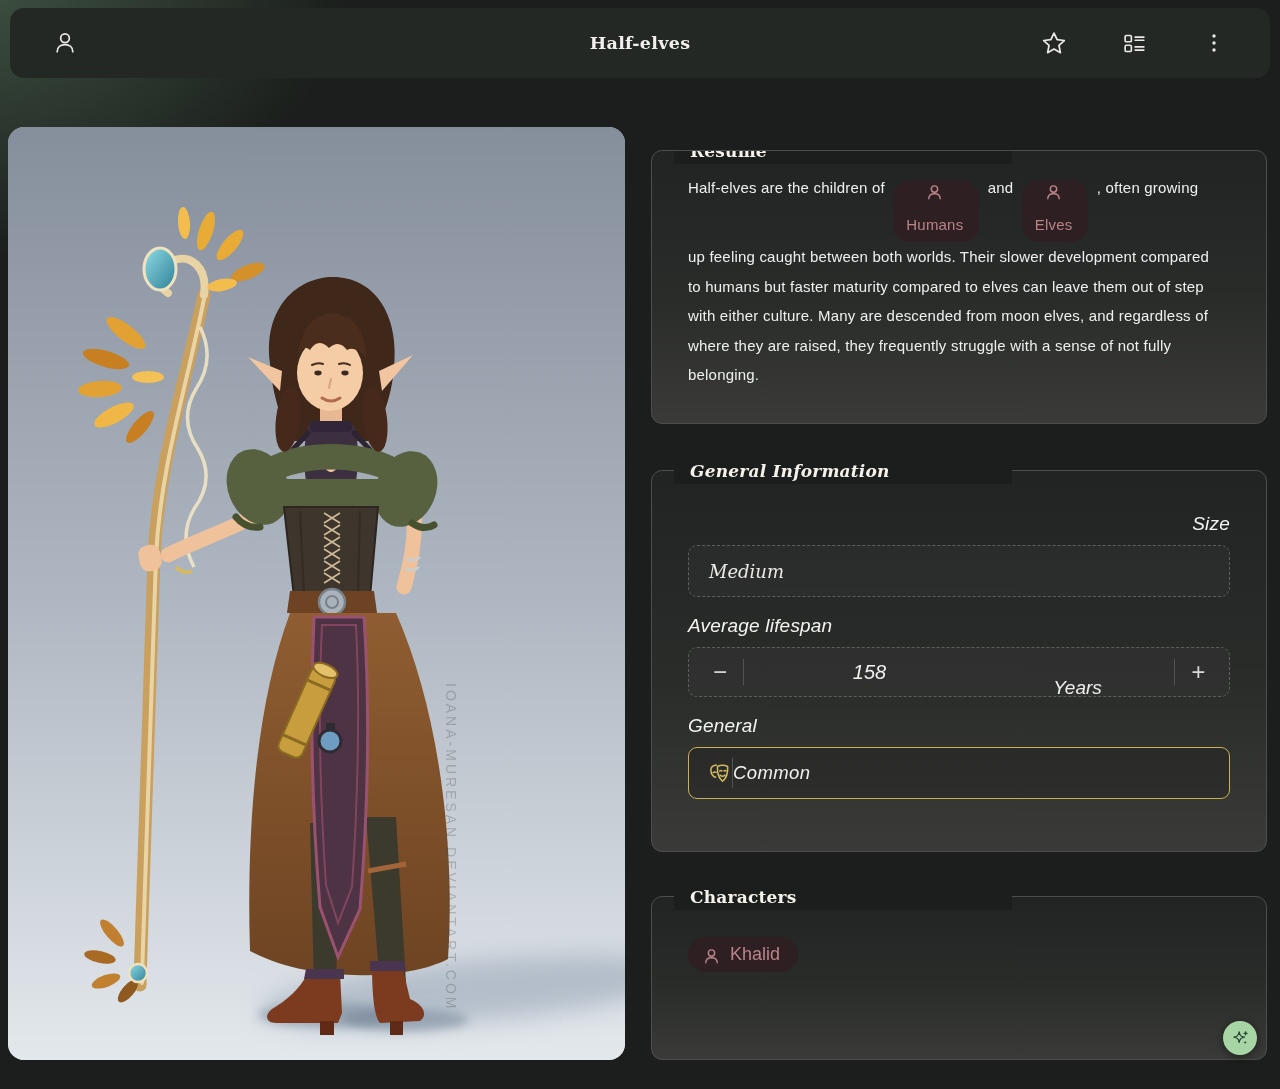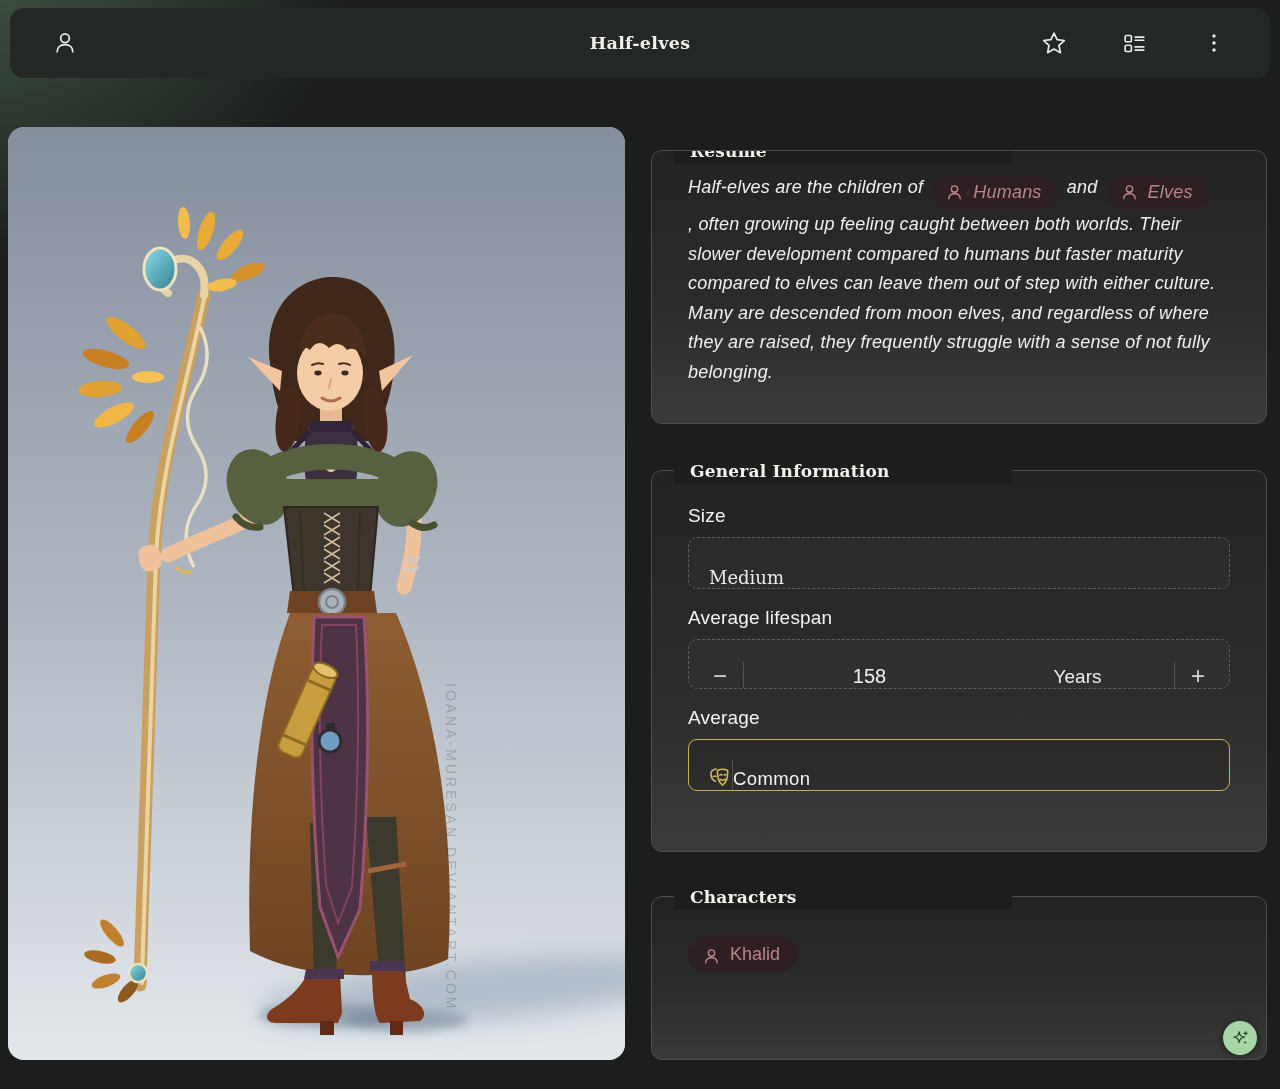--- a/index.html
+++ b/index.html
@@ -44,36 +44,36 @@
     background:linear-gradient(180deg,#212423 0%, #2a2c2a 55%, #3a3b38 100%);
   }
   .legend {
     position:absolute; top:-13px; left:22px; width:338px;
     background:#1b1e1c; padding:0 16px; line-height:26px;
     font-family:"DejaVu Serif", serif; font-weight:700; font-size:17px;
     letter-spacing:.2px; color:#f5f2ec; white-space:nowrap; overflow:hidden;
   }
 
   .panel-resume { margin-top:23px; height:274px; padding:22px 50px 0 36px; overflow:hidden; }
-  .resume-text { font-size:18px; line-height:29.5px; letter-spacing:.2px; color:#eef0ef;font-style:italic; }
+  .resume-text { font-size:15px; line-height:29.5px; letter-spacing:.2px; color:#eef0ef; }
 
   .mention {
     display:inline-flex; align-items:center; gap:9px;
     padding:3px 16px 4px 13px; margin:0 4px;
     border-radius:17px; background:#2e1f22; color:#b9848a;
-    vertical-align:-9px; line-height:27px; white-space:nowrap;
+    vertical-align:-9px; line-height:27px; white-space:nowrap;flex-direction:column;
   }
   .mention svg { display:block; }
 
-  .panel-general { margin-top:46px; height:382px; padding:26px 36px 0; }
+  .panel-general { margin-top:46px; height:382px; padding:26px 36px 0;font-style:italic; }
   .field-label { font-size:19px; color:#f4f4f2; margin:18px 0 10px; letter-spacing:.2px; }
-  .field-label.first { margin-top:8px; }
+  .field-label.first { margin-top:16px;text-align:right; }
 
   .field {
-    height:52px; border-radius:9px; display:flex; align-items:flex-end;
+    height:52px; border-radius:9px; display:flex; align-items:center;
     padding:0 20px; background:rgba(255,255,255,0.025);
   }
   .field-dashed { border:1.5px dashed #5d5f5c; }
   .serif-value { font-family:"DejaVu Serif", serif; font-size:18px; color:#eceae6; }
 
   .stepper { height:50px; gap:14px; padding:0 22px; }
   .stepper-btn { font-size:24px; color:#d8d8d6; line-height:1; padding:0 2px; }
   .divider { width:1px; height:26px; background:#515350; flex-shrink:0; }
   .stepper-value { flex:1.15; text-align:center; font-size:20px; color:#f1f1ef; }
   .stepper-unit  { flex:0.85; text-align:center; font-size:19px; color:#eeeeec;margin-top:32px; }
@@ -309,21 +309,21 @@
       <div class="field-label" data-interactable="false">Average lifespan</div>
       <div class="field field-dashed stepper" data-interactable="false">
         <button class="stepper-btn" data-interactable="true">−</button>
         <span class="divider" data-interactable="false"></span>
         <span class="stepper-value" data-interactable="true">158</span>
         <span class="stepper-unit" data-interactable="true">Years</span>
         <span class="divider" data-interactable="false"></span>
         <button class="stepper-btn" data-interactable="true">+</button>
       </div>
 
-      <div class="field-label" data-interactable="false">Average</div>
+      <div class="field-label" data-interactable="false">General</div>
       <div class="field field-gold" data-interactable="true">
         <span class="icon-btn" data-interactable="true">
           <svg width="26" height="26" viewBox="0 0 24 24" fill="none" stroke="#d6bc60" stroke-width="1.4" stroke-linecap="round" stroke-linejoin="round">
             <path d="M9.5 4.6 C6.6 5 4.3 6.6 4.5 9.6 C4.7 12.8 6.2 15.2 8.8 16"></path>
             <path d="M6.6 11.6 q1.4 -1 2.8 -0.2"></path>
             <path d="M10.6 6 C10.3 10.8 11.5 16.6 15.3 19.6 C19.1 16.6 20.3 10.8 20 6 C16.9 4.6 13.7 4.6 10.6 6 Z"></path>
             <path d="M12.7 10.2 q1 -0.9 1.9 -0.1 M16.6 10.2 q1 -0.9 1.9 -0.1"></path>
             <path d="M12.9 13.8 q2.3 2.3 4.7 0"></path>
           </svg>
         </span>

